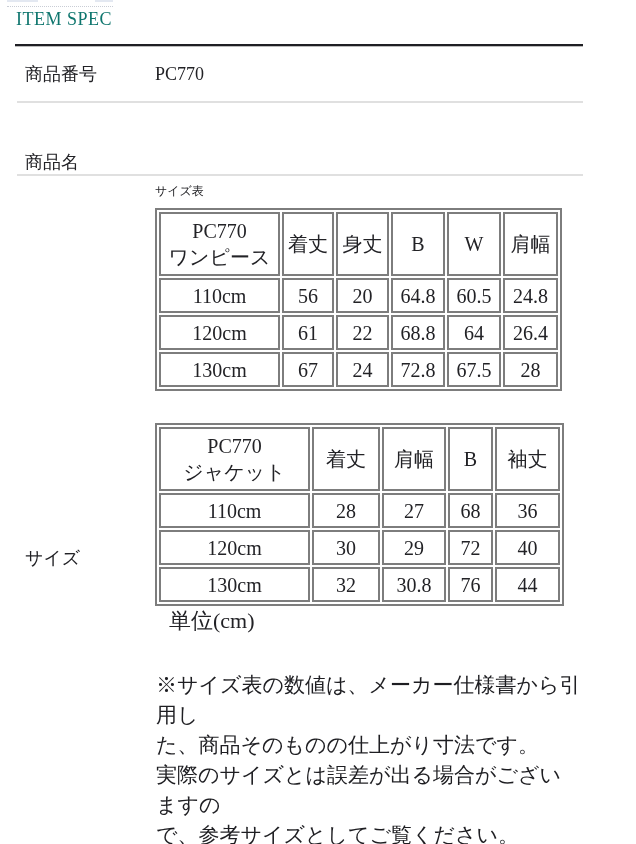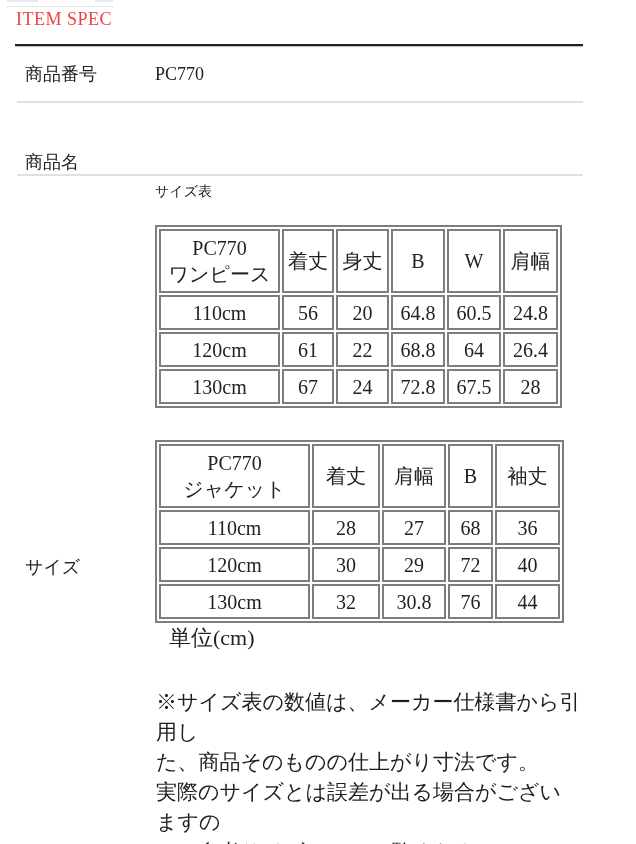--- a/index.html
+++ b/index.html
@@ -31,21 +31,21 @@
   }
   .top-artifact .bar-b {
     position: absolute; left: 88px; top: 0;
     width: 18px; height: 2px; background: #e3e8f1;
   }
 
   .page-title {
     margin: 10px 0 0 16px;
     font-size: 18px;
     letter-spacing: 0.5px;
-    color: #ef4444;
+    color: #0f766e;
     line-height: 19px;
   }
 
   .top-rule {
     margin: 15px 0 0 15px;
     width: 568px;
     height: 2px;
     background: #1f1f24;
     border-bottom: 1px solid #bcbcbc;
   }
@@ -77,22 +77,22 @@
     white-space: pre-line;
   }
   .row-number { height: 54px; text-align: center; }
   .row-name   { height: 71px; align-items: flex-end; }
 
   .size-content {
     flex: 1;
     padding-top: 7px;
   }
   .size-table-title {
-    font-size: 14px;
-    margin: 0 0 24px 0;
+    font-size: 12px;
+    margin: 0 0 8px 0;
   }
 
   table.size-table {
     border-collapse: separate;
     border-spacing: 2px;
     border: 2px solid #7d7d7d;
     background: #ffffff;
     table-layout: fixed;
   }
   table.size-table th,

